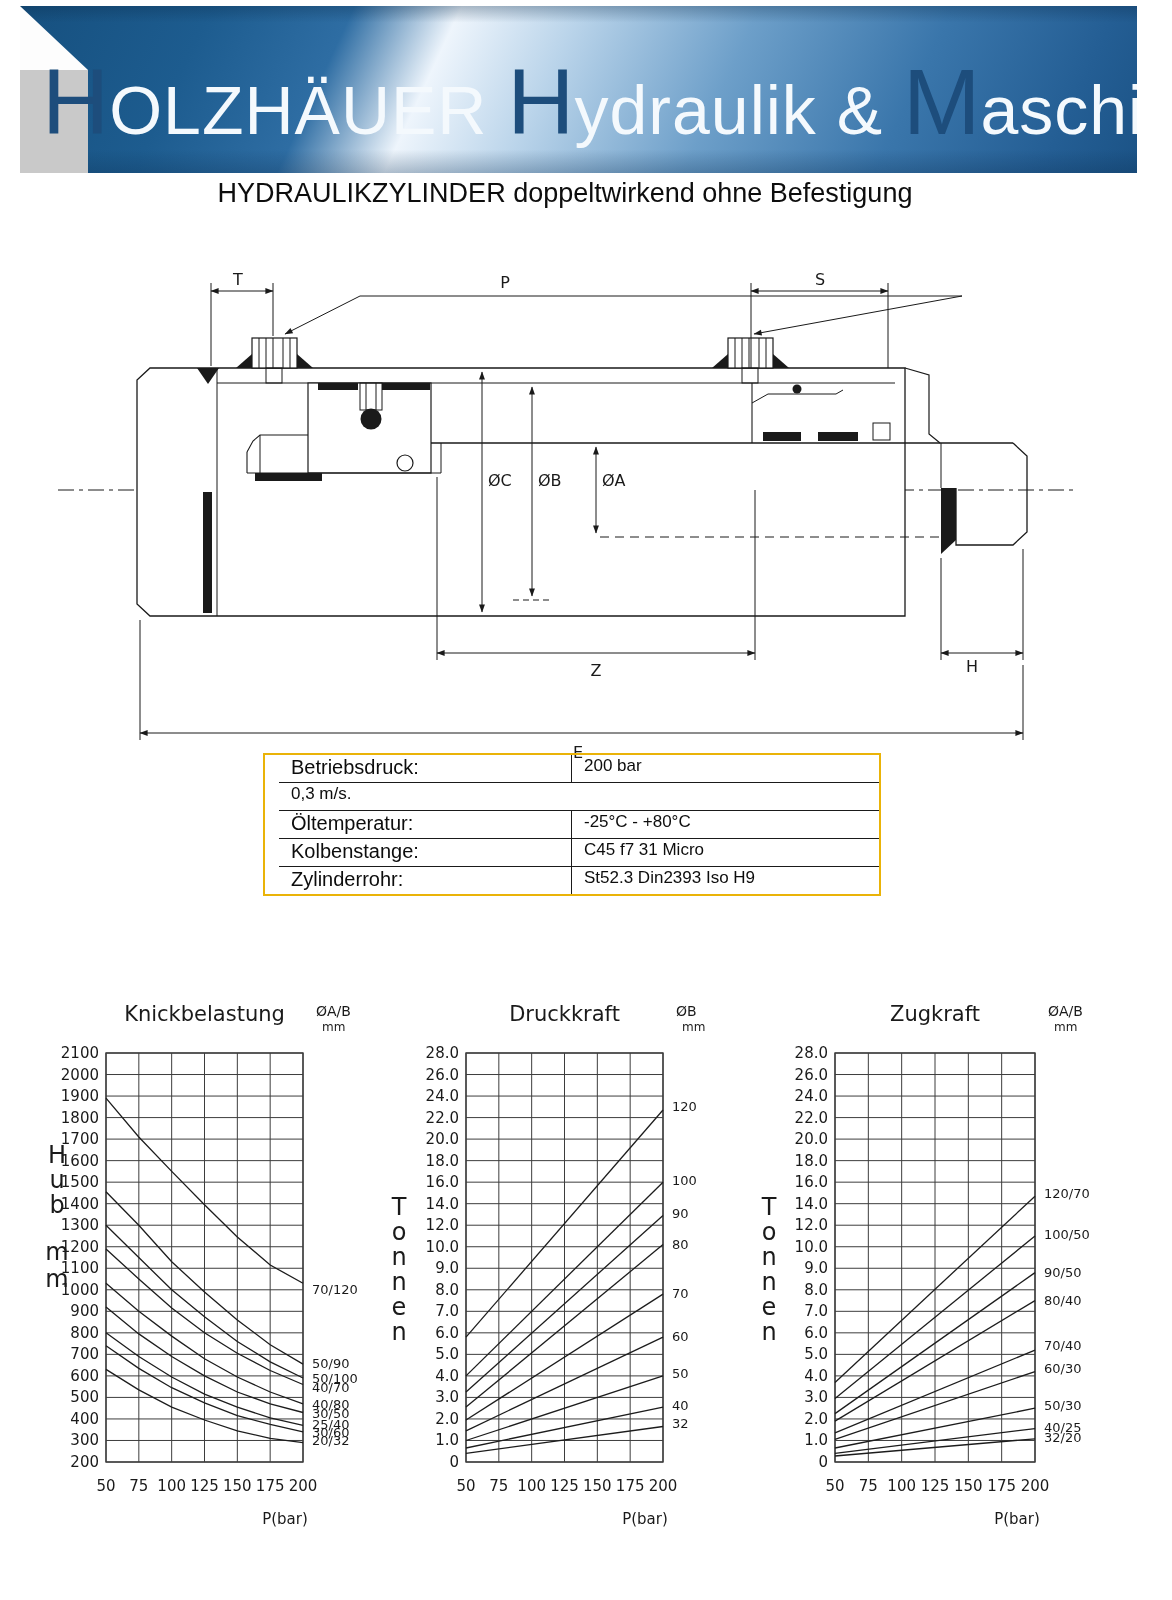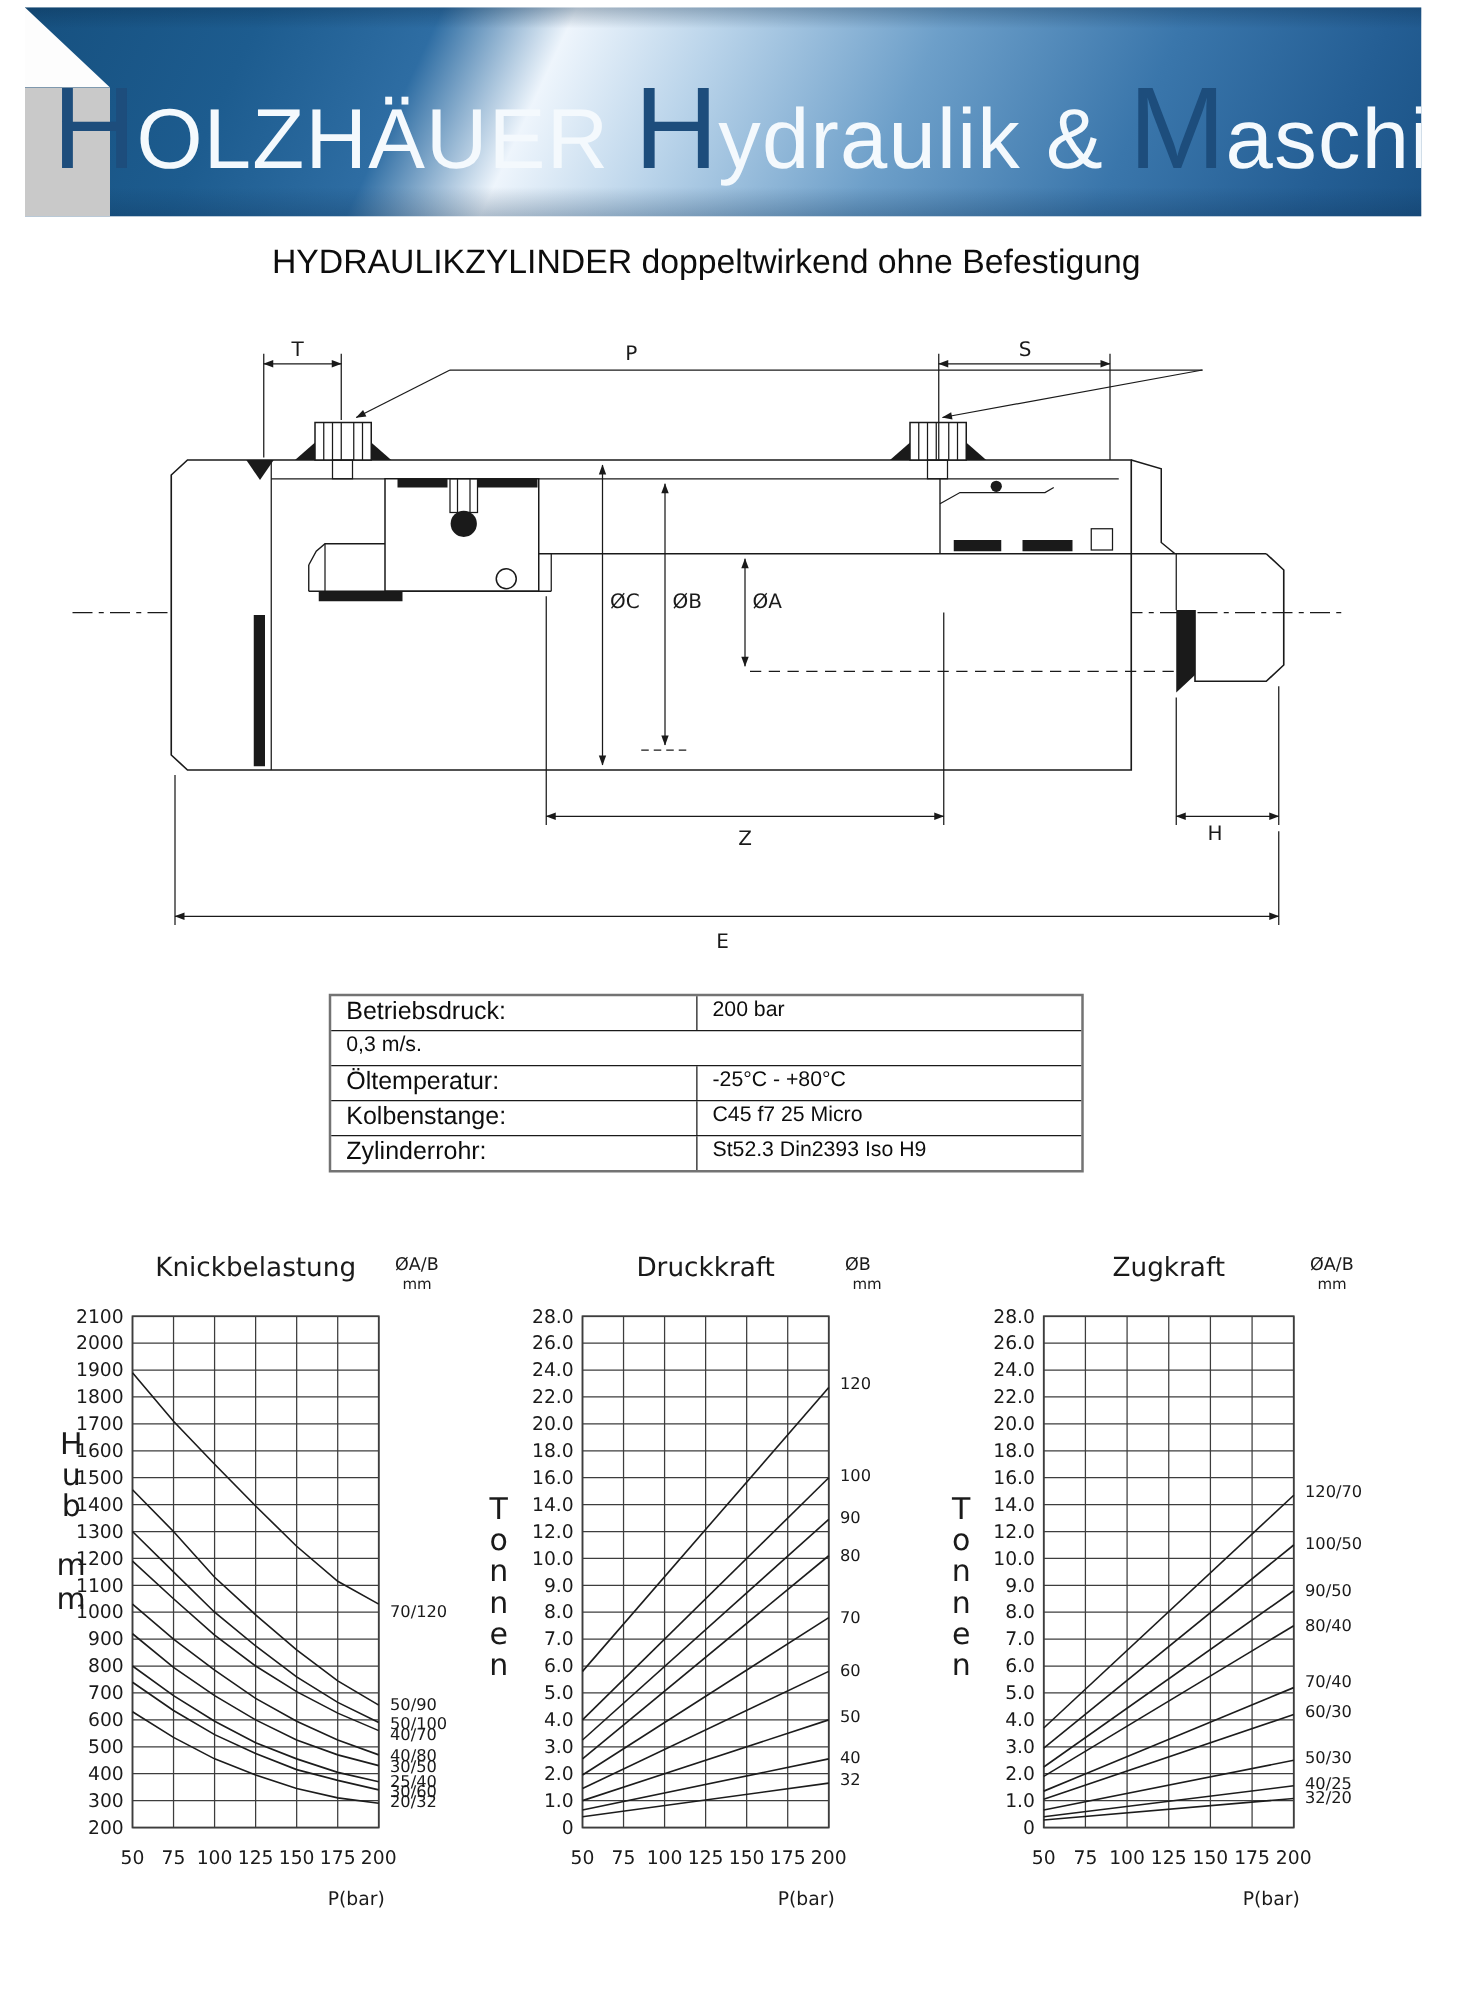--- a/index.html
+++ b/index.html
@@ -14,30 +14,30 @@
     overflow:hidden;}
   .logo-tri{position:absolute;left:0;top:0;width:68px;height:64px;background:#fdfdfd;
     -webkit-clip-path:polygon(0 0,100% 100%,0 100%);clip-path:polygon(0 0,100% 100%,0 100%);}
   .logo-block{position:absolute;left:0;top:64px;width:68px;height:103px;background:#c9c9c9;}
   .brand{position:absolute;left:22px;top:0;width:1090px;height:100%;display:flex;align-items:baseline;
     padding-top:50px;white-space:pre;}
   .brand .big{font-size:93px;line-height:1;color:#1d4d7c;font-weight:400;}
   .brand .small{font-size:68px;line-height:1;color:#f4f9fd;letter-spacing:1px;font-weight:400;}
 
   
-  .doc-title{position:absolute;left:0;top:194px;width:1130px;text-align:center;
+  .doc-title{position:absolute;left:0;top:178px;width:1130px;text-align:center;
     font-size:27px;color:#0d0d0d;}
 
   
   .drawing{position:absolute;left:0;top:240px;width:1172px;height:540px;}
   .drawing svg{display:block;}
   .drawing text{font-family:"DejaVu Sans", sans-serif;font-size:16px;fill:#1a1a1a;}
 
   
-  .spec-table{position:absolute;left:263px;top:795px;width:600px;border:2px solid #737373;}
+  .spec-table{position:absolute;left:263px;top:753px;width:600px;border:2px solid #eab308;padding-left:14px;}
   .spec-row{display:flex;height:27px;border-top:1.5px solid #1a1a1a;}
   .spec-row:first-child{border-top:none;}
   .spec-label{width:280px;border-right:1.5px solid #1a1a1a;padding:1px 0 0 12px;
     font-size:20px;color:#0d0d0d;}
   .spec-value{flex:1;padding:1px 0 0 12px;font-size:17px;color:#0d0d0d;}
 
   
   .charts{position:absolute;left:0;top:0;width:1172px;height:1600px;pointer-events:none;}
   .charts svg{position:absolute;}
   .charts text{font-family:"DejaVu Sans", sans-serif;fill:#1a1a1a;}
@@ -191,21 +191,21 @@
     </div>
     <div class="spec-row">
       <div class="spec-value">0,3 m/s.</div>
     </div>
     <div class="spec-row">
       <div class="spec-label">Öltemperatur:</div>
       <div class="spec-value">-25°C - +80°C</div>
     </div>
     <div class="spec-row">
       <div class="spec-label">Kolbenstange:</div>
-      <div class="spec-value">C45 f7 25 Micro</div>
+      <div class="spec-value">C45 f7 31 Micro</div>
     </div>
     <div class="spec-row">
       <div class="spec-label">Zylinderrohr:</div>
       <div class="spec-value">St52.3 Din2393 Iso H9</div>
     </div>
   </div>
 
   <div class="charts" id="charts">
       <svg width="360" height="565" viewBox="40 995 360 565" style="left: 40px; top: 995px;">
         <g stroke="#3d3d3d" stroke-width="1" fill="none">

